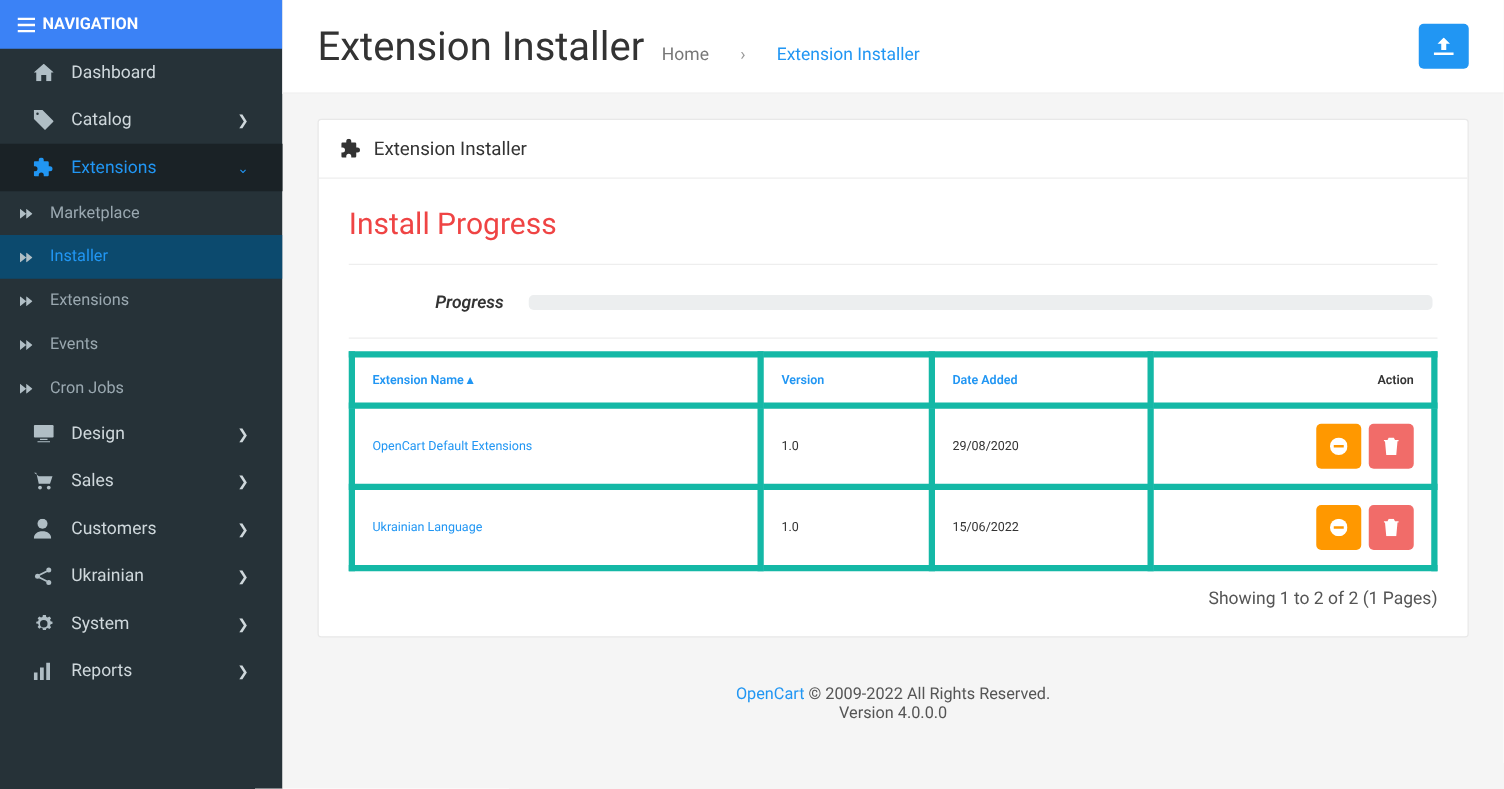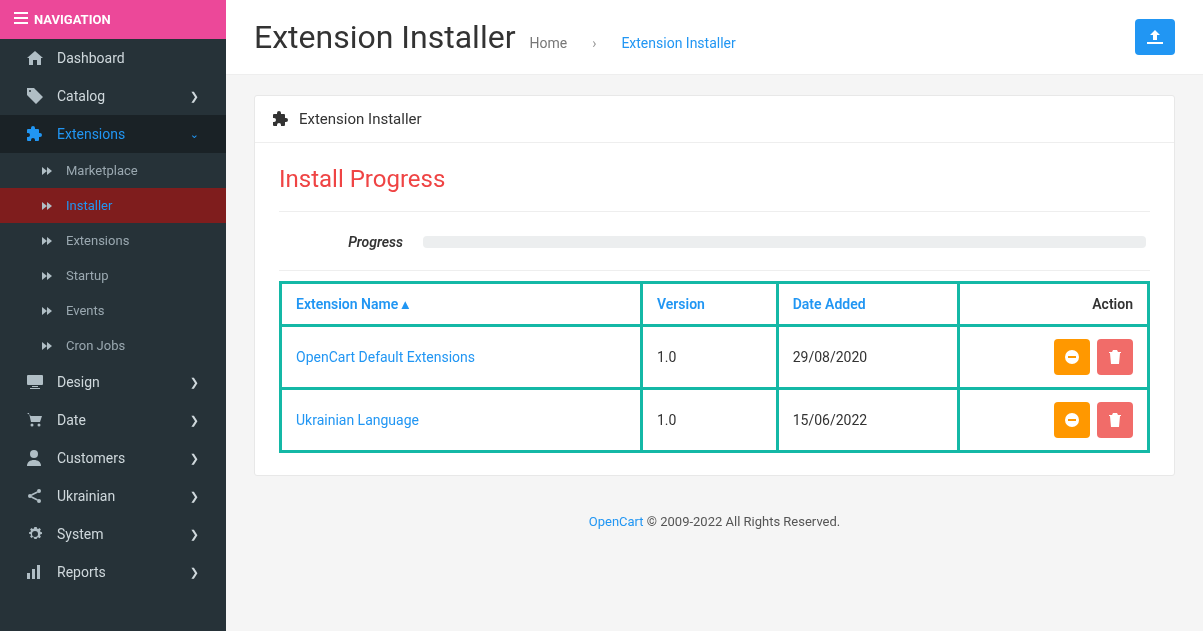--- a/index.html
+++ b/index.html
@@ -1,45 +1,45 @@
 <!DOCTYPE html>
 <html><head>
 <meta charset="utf-8">
 <style>
 * { box-sizing: border-box; margin: 0; padding: 0; }
 body { font-family: -apple-system, BlinkMacSystemFont, "Segoe UI", Roboto, "Helvetica Neue", Arial, sans-serif; background: #fff; color: #333; font-size: 14px; }
 .layout { display: flex; min-height: 631px; }
 .sidebar { width: 226px; background: #263238; color: #b0bec5; flex-shrink: 0; }
-.nav-header { padding: 12px 14px; font-weight: bold; color: #fff; font-size: 13px; display: flex; gap: 6px; background:#ec4899; }
+.nav-header { padding: 12px 14px; font-weight: bold; color: #fff; font-size: 13px; display: flex; align-items: center; gap: 6px; background:#3b82f6; }
 .nav-item { display: flex; align-items: center; padding: 11px 27px; color: #cfd8dc; cursor: pointer; position: relative; font-size: 14px; }
 .nav-item .icon { width: 20px; margin-right: 10px; text-align: center; }
 .nav-item.active { background: #1a2226; color: #2196f3; }
 .nav-item.active .icon svg { fill: #2196f3; }
-.sub-item { display: flex; align-items: center; padding: 10px 16px 10px 42px; color: #9aa8b0; cursor: pointer; font-size: 13px; }
+.sub-item { display: flex; align-items: center; padding: 10px 16px 10px 16px; color: #9aa8b0; cursor: pointer; font-size: 13px; }
 .sub-item .sub-icon { width: 16px; margin-right: 8px; }
-.sub-item.active { background: #7f1d1d; color: #2196f3; }
+.sub-item.active { background: #0c4a6e; color: #2196f3; }
 .nav-chevron { margin-left: auto; font-size: 11px; }
 .main { flex: 1; background: #f5f5f5; display: flex; flex-direction: column; }
 .page-header { padding: 18px 28px 18px 28px; display: flex; align-items: center; justify-content: space-between; background:#fff; border-bottom:1px solid #eee;}
 .page-title-wrap { display: flex; align-items: baseline; gap: 14px; flex-wrap: wrap; }
 .page-title { font-size: 32px; font-weight: 400; color: #333; }
 .breadcrumb { font-size: 14px; color: #999; display: flex; align-items: center; gap: 25px; }
 .breadcrumb a { color: #2196f3; text-decoration: none; }
 .breadcrumb .home { color: #777; }
 .btn-upload { background: #2196f3; color: #fff; border: none; border-radius: 4px; width: 40px; height: 36px; display: flex; align-items: center; justify-content: center; cursor: pointer; }
 .panel { background: #fff; margin: 20px 28px; border: 1px solid #e8e8e8; border-radius: 3px; }
 .panel-head { padding: 14px 18px; border-bottom: 1px solid #eee; display: flex; align-items: center; gap: 10px; color: #333; font-size: 15px; }
 .panel-body { padding: 22px 24px; }
 .section-title { font-size: 24px; font-weight: 400; color: #ef4444; margin-bottom: 18px; }
 .section-title.second { margin-top: 30px; margin-bottom: 14px; }
 .progress-row { display: flex; align-items: center; gap: 20px; margin-bottom: 10px; padding: 0 4px; border-bottom:1px solid #eee; padding-bottom:20px; padding-top:4px;font-style:italic;}
 .progress-label { font-weight: 600; width: 120px; text-align: right; font-size: 14px; color: #333; }
 .progress-bar { flex: 1; height: 12px; background: #eceeef; border-radius: 4px; }
 table { width: 100%; border-collapse: collapse; }
-th, td { border: 3px solid #14b8a6; padding: 12px 14px; text-align: left; font-size: 14px; }
+th, td { border: 5px solid #14b8a6; padding: 12px 14px; text-align: left; font-size: 10px; }
 th { font-weight: 600; color: #333; background:#fff; }
 th a { color: #2196f3; text-decoration: none; }
 td a { color: #2196f3; text-decoration: none; }
 .col-action { text-align: right; }
 .btn-warn { background: #ff9800; border: none; color: #fff; width: 36px; height: 36px; border-radius: 4px; cursor: pointer; display: inline-flex; align-items:center; justify-content:center; margin-right:4px;}
 .btn-danger { background: #ef5350; border: none; color: #fff; width: 36px; height: 36px; border-radius: 4px; cursor: pointer; display:inline-flex; align-items:center; justify-content:center; opacity:0.85;}
 .pagination-info { text-align: right; margin-top: 14px; color: #555; font-size: 14px; }
 .footer { text-align: center; padding: 18px 0 30px 0; color: #555; font-size: 13px; }
 .footer a { color: #2196f3; text-decoration: none; }
 svg { display: block; }
@@ -114,28 +114,20 @@
           </svg>
         </span>
       <span>Extensions</span>
     </div>
     <div class="sub-item">
       <span class="sub-icon">
           <svg width="10" height="8" viewBox="0 0 10 8">
             <path d="M0 0l5 4-5 4zM5 0l5 4-5 4z"></path>
           </svg>
         </span>
-      <span>Startup</span>
-    </div>
-    <div class="sub-item">
-      <span class="sub-icon">
-          <svg width="10" height="8" viewBox="0 0 10 8">
-            <path d="M0 0l5 4-5 4zM5 0l5 4-5 4z"></path>
-          </svg>
-        </span>
       <span>Events</span>
     </div>
     <div class="sub-item">
       <span class="sub-icon">
           <svg width="10" height="8" viewBox="0 0 10 8">
             <path d="M0 0l5 4-5 4zM5 0l5 4-5 4z"></path>
           </svg>
         </span>
       <span>Cron Jobs</span>
     </div>
@@ -152,21 +144,21 @@
       <span class="nav-chevron">❯</span>
     </div>
     <div class="nav-item">
       <span class="icon">
           <svg width="16" height="14" viewBox="0 0 16 14">
             <path d="M0 0h2l2 9h9l2-6H4"></path>
             <circle cx="5" cy="12" r="1.5"></circle>
             <circle cx="12" cy="12" r="1.5"></circle>
           </svg>
         </span>
-      <span>Date</span>
+      <span>Sales</span>
       <span class="nav-chevron">❯</span>
     </div>
     <div class="nav-item">
       <span class="icon">
           <svg width="14" height="16" viewBox="0 0 14 16">
             <circle cx="7" cy="4" r="4"></circle>
             <path d="M0 16c0-4 3-6 7-6s7 2 7 6z"></path>
           </svg>
         </span>
       <span>Customers</span>
@@ -292,22 +284,24 @@
                     <span>
                       <svg width="12" height="14" viewBox="0 0 12 14" fill="#fff">
                         <path d="M1 3h10l-1 11H2L1 3zm3-3h4l1 2H3l1-2zM0 2h12v1H0z"></path>
                       </svg>
                     </span>
                   </button>
               </td>
             </tr>
           </tbody>
         </table>
+        <div class="pagination-info">Showing 1 to 2 of 2 (1 Pages)</div>
       </div>
     </div>
 
     <div class="footer">
       <div>
         <a href="#">OpenCart</a><span> © 2009-2022 All Rights Reserved.</span>
       </div>
+      <div>Version 4.0.0.0</div>
     </div>
   </div>
 </div>
 
 </body></html>

